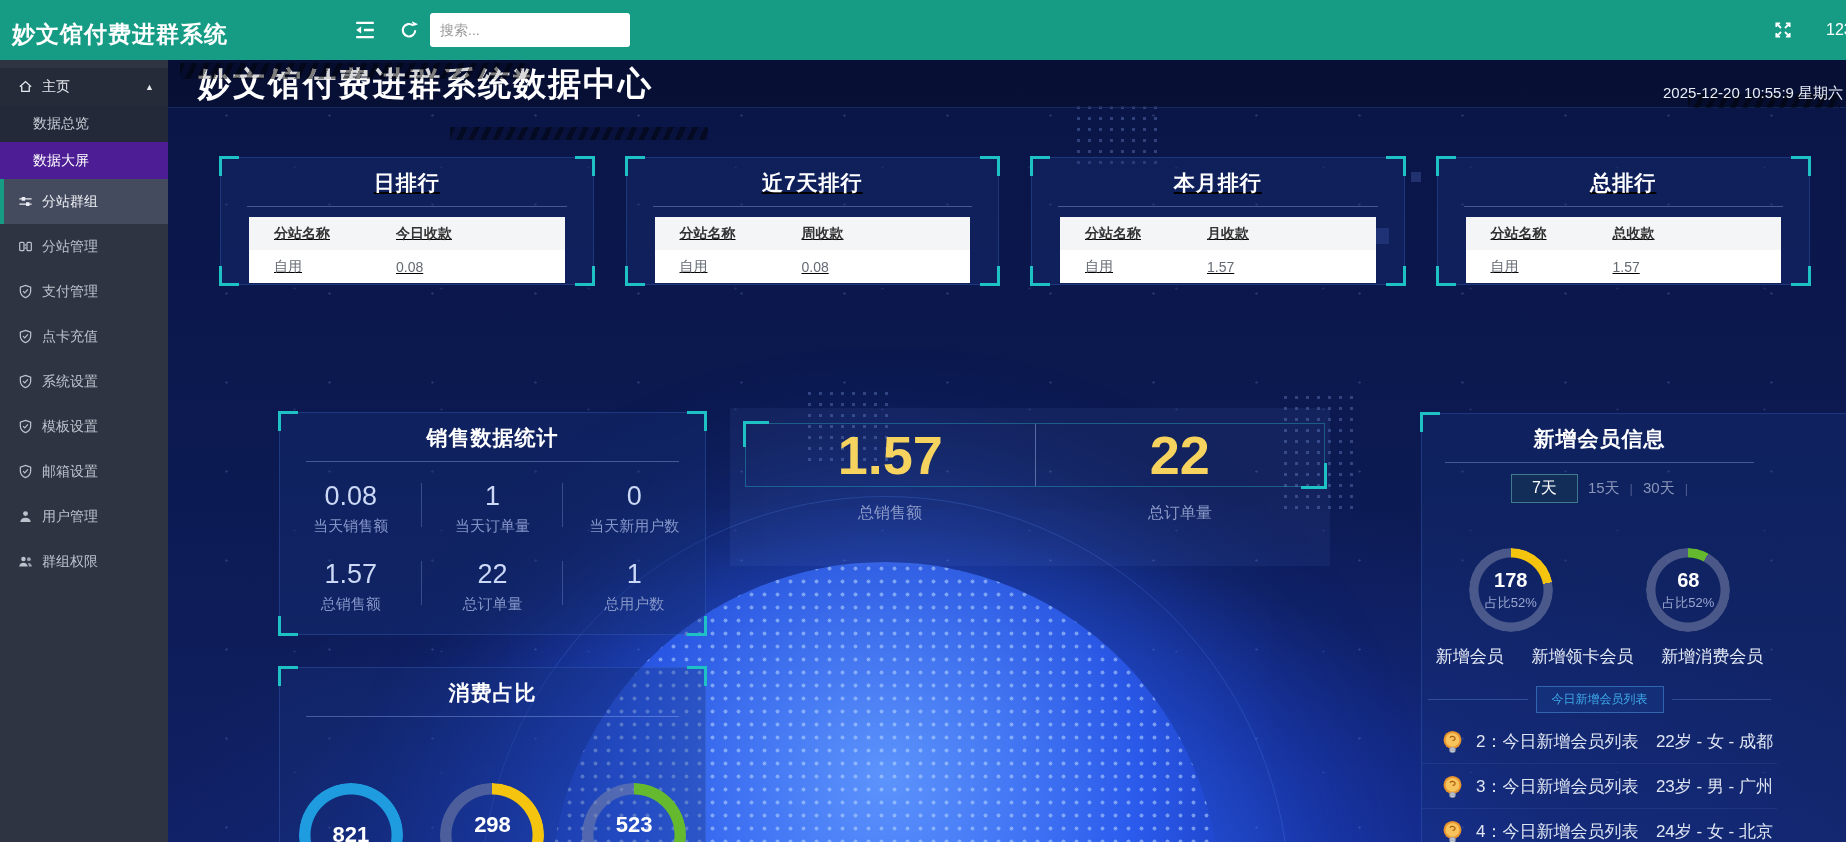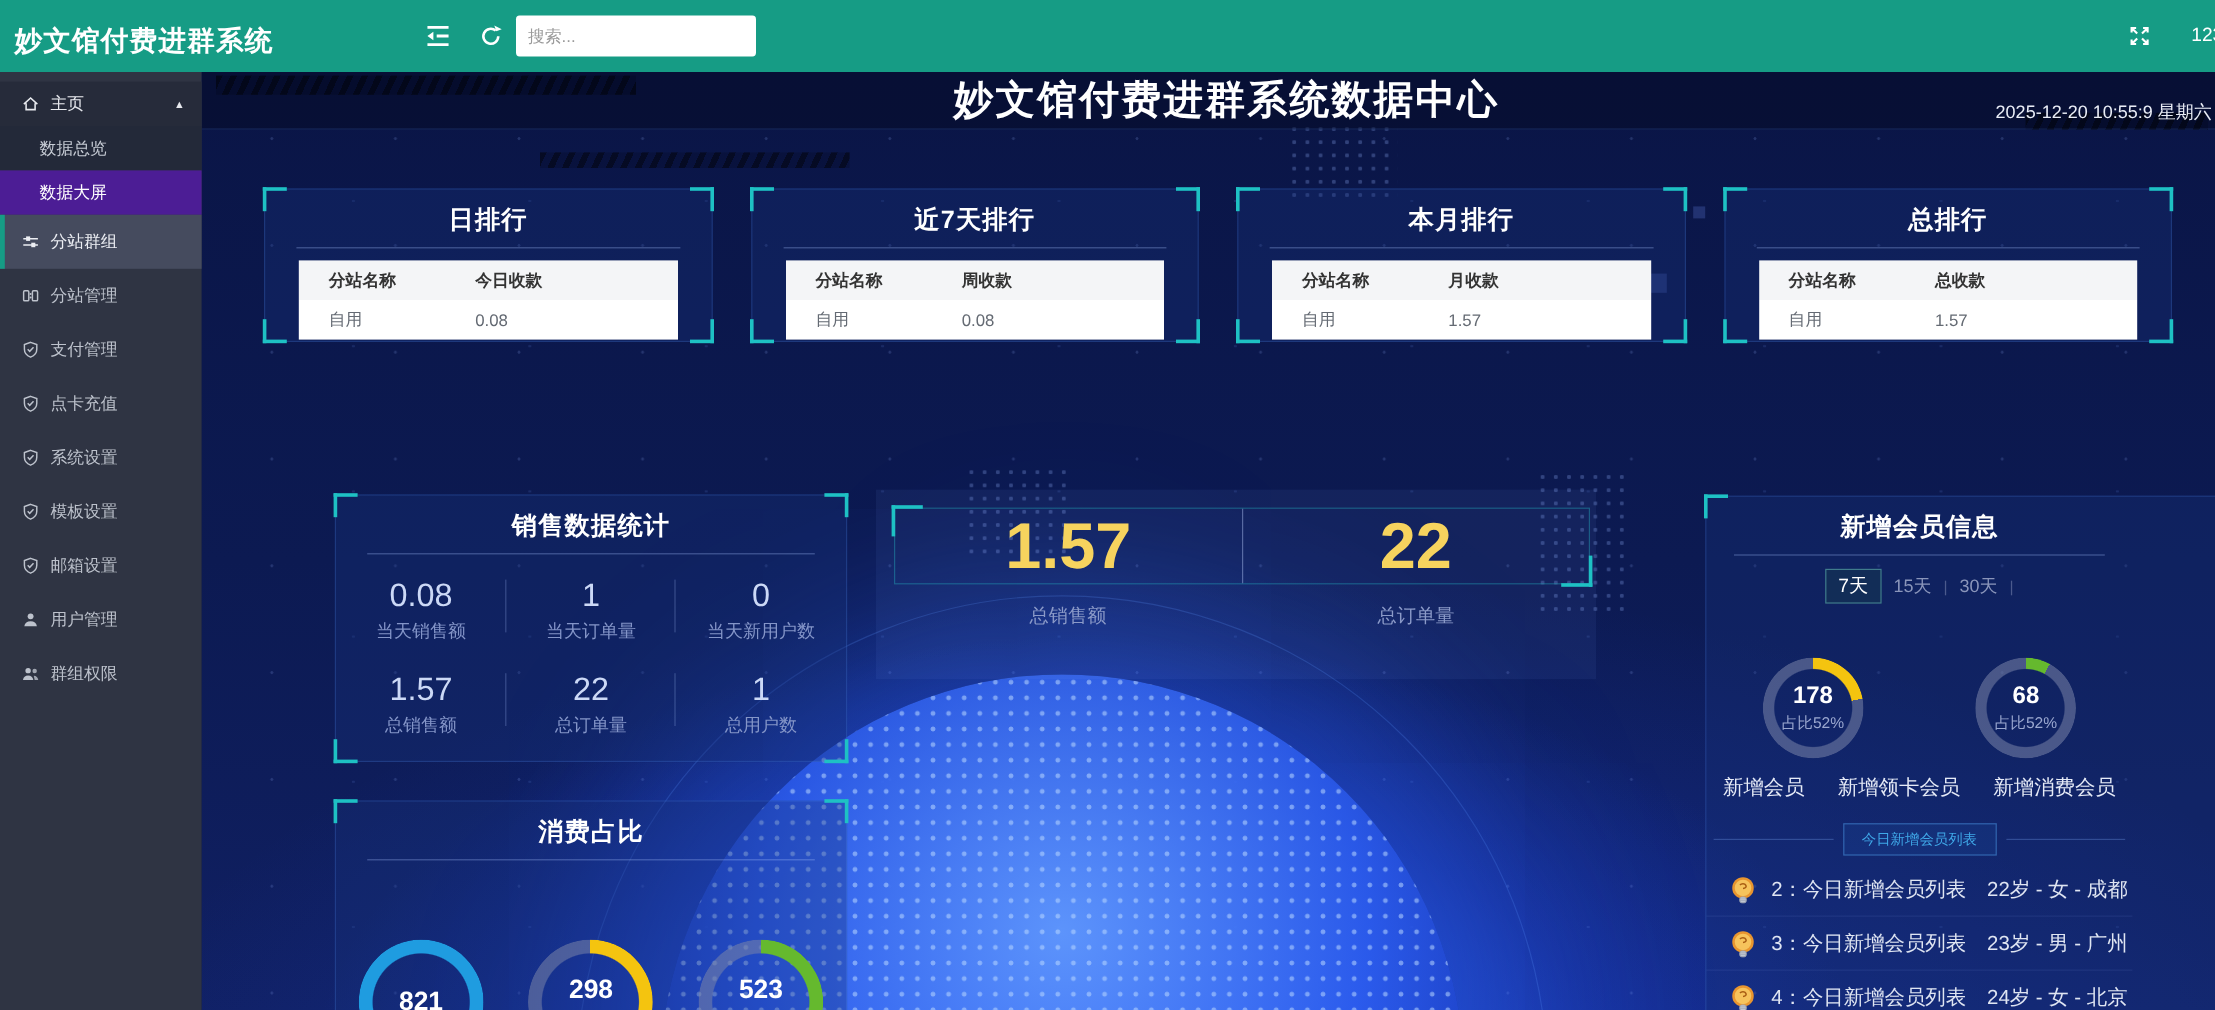--- a/index.html
+++ b/index.html
@@ -37,42 +37,42 @@
     background-image:radial-gradient(rgba(150,180,255,.35) 1px,transparent 1.6px),radial-gradient(rgba(120,160,255,.25) 1px,transparent 1.6px);
     background-size:103px 89px,147px 121px;background-position:7px 11px,53px 47px;}
   .globe-halo{position:absolute;left:312px;top:436px;width:810px;height:810px;border-radius:50%;border:1px solid rgba(100,160,255,.22);}
   .globe{position:absolute;left:382px;top:502px;width:670px;height:670px;border-radius:50%;
     background:radial-gradient(circle at 50% 32%, rgba(96,152,255,.95), rgba(45,95,245,.85) 45%, rgba(22,55,190,.65) 72%, rgba(12,32,130,.35));
     box-shadow:0 0 150px 55px rgba(45,100,255,.45);}
   .globe::after{content:"";position:absolute;inset:0;border-radius:50%;
     background-image:radial-gradient(rgba(185,215,255,.55) 1.7px,transparent 2.3px);background-size:13px 13px;}
 
   .bs-header{position:absolute;left:0;top:0;width:100%;height:48px;background:rgba(4,10,36,.5);border-bottom:1px solid rgba(70,120,220,.25);z-index:3;}
-  .bs-title{text-align:center;line-height:48px;font-size:33px;font-weight:bold;color:#fff;letter-spacing:2px;padding-left:30px;font-family:Liberation Serif, serif;}
+  .bs-title{text-align:left;line-height:48px;font-size:33px;font-weight:bold;color:#fff;letter-spacing:2px;padding-left:30px;}
   .bs-date{position:absolute;left:1495px;top:24px;font-size:15px;color:#e9edf6;white-space:nowrap;z-index:4;}
   .hatch{position:absolute;background-color:rgba(0,0,0,.15);
     background-image:repeating-linear-gradient(115deg,rgba(0,0,0,.42) 0 5px,transparent 5px 11px);z-index:3;}
   .h1{left:12px;top:3px;width:350px;height:16px;}
   .h2{left:1520px;top:34px;width:152px;height:14px;}
   .h3{left:282px;top:67px;width:258px;height:13px;}
   .decor-sq{position:absolute;background:rgba(120,150,255,.22);z-index:2;}
   .dots{position:absolute;z-index:2;opacity:.6;background-image:radial-gradient(rgba(150,180,255,.45) 1.5px,transparent 2px);background-size:11px 11px;}
 
   
   .panel{position:absolute;background:rgba(24,50,122,.34);border:1px solid rgba(82,140,240,.22);z-index:5;margin-left:46px;}
   .cb{position:absolute;width:20px;height:20px;border:3px solid #1ec1c4;}
   .cb.tl{top:-2px;left:-2px;border-right:none;border-bottom:none;}
   .cb.tr{top:-2px;right:-2px;border-left:none;border-bottom:none;}
   .cb.bl{bottom:-2px;left:-2px;border-right:none;border-top:none;}
   .cb.br{bottom:-2px;right:-2px;border-left:none;border-top:none;}
   .p-title{text-align:center;margin-top:11px;font-size:21px;font-weight:bold;color:#fff;letter-spacing:1px;}
   .p-divider{height:1px;background:rgba(170,195,255,.35);margin:9px auto 0;width:calc(100% - 52px);}
 
   
-  .cards{position:absolute;left:52px;top:97px;width:1590px;height:128px;display:flex;gap:32px;z-index:5;}
+  .cards{position:absolute;left:52px;top:97px;width:1590px;height:128px;display:flex;gap:32px;z-index:5;text-decoration:underline;}
   .card{position:relative;flex:1;background:rgba(24,50,122,.34);border:1px solid rgba(82,140,240,.22);}
   .rank-table{width:calc(100% - 56px);margin:10px auto 0;font-size:14px;}
   .rt-row{display:flex;height:33px;align-items:center;background:#fff;}
   .rt-head{background:#f4f5f7;font-weight:bold;color:#333;}
   .rt-row .c1{width:45%;padding-left:25px;}
   .rt-row .c2{width:55%;padding-left:5px;}
   .rt-body{color:#646a73;}
 
   
   .sales{left:65px;top:352px;width:427px;height:223px;}
@@ -111,21 +111,21 @@
   .tot-half.left{border-right:1px solid rgba(170,190,240,.45);}
   .tot-val{font-size:54px;font-weight:bold;color:#f6d35e;line-height:60px;}
   .totals-labels{display:flex;margin-top:16px;}
   .totals-labels .tl-half{flex:1;text-align:center;font-size:16px;color:#8b9ac8;}
 
   
   .members{left:1207px;top:353px;width:463px;height:470px;}
   .m-inner{width:355px;}
   .m-inner .p-divider{width:calc(100% - 46px);}
   .tabs{display:flex;align-items:center;justify-content:center;margin-top:11px;height:28px;}
-  .tab-active{border:1px solid rgba(95,175,175,.6);background:rgba(22,62,75,.4);color:#fff;font-size:16px;padding:3px 10px;cursor:pointer;text-align:right;}
+  .tab-active{border:1px solid rgba(95,175,175,.6);background:rgba(22,62,75,.4);color:#fff;font-size:16px;padding:3px 20px;cursor:pointer;text-align:right;}
   .tab{color:#8a95ba;font-size:15px;padding:0 10px;cursor:pointer;}
   .tab-sep{color:rgba(135,145,185,.5);font-size:13px;}
   .members .donut-row{margin-top:46px;}
   .m-labels{display:flex;justify-content:space-around;margin-top:13px;}
   .m-labels div{font-size:17px;color:#e6ebf7;}
   .list-btn-row{display:flex;align-items:center;margin-top:18px;padding:0 6px;}
   .lb-line{flex:1;height:1px;background:rgba(110,150,225,.35);}
   .list-btn{border:1px solid rgba(75,145,220,.55);background:rgba(25,70,150,.3);color:#3fa8e8;font-size:12px;padding:4px 15px;margin:0 8px;cursor:pointer;white-space:nowrap;}
   .m-list{margin-top:6px;}
   .m-row{display:flex;align-items:center;height:45px;padding:0 4px 0 18px;border-bottom:1px solid rgba(120,150,220,.12);cursor:pointer;}

